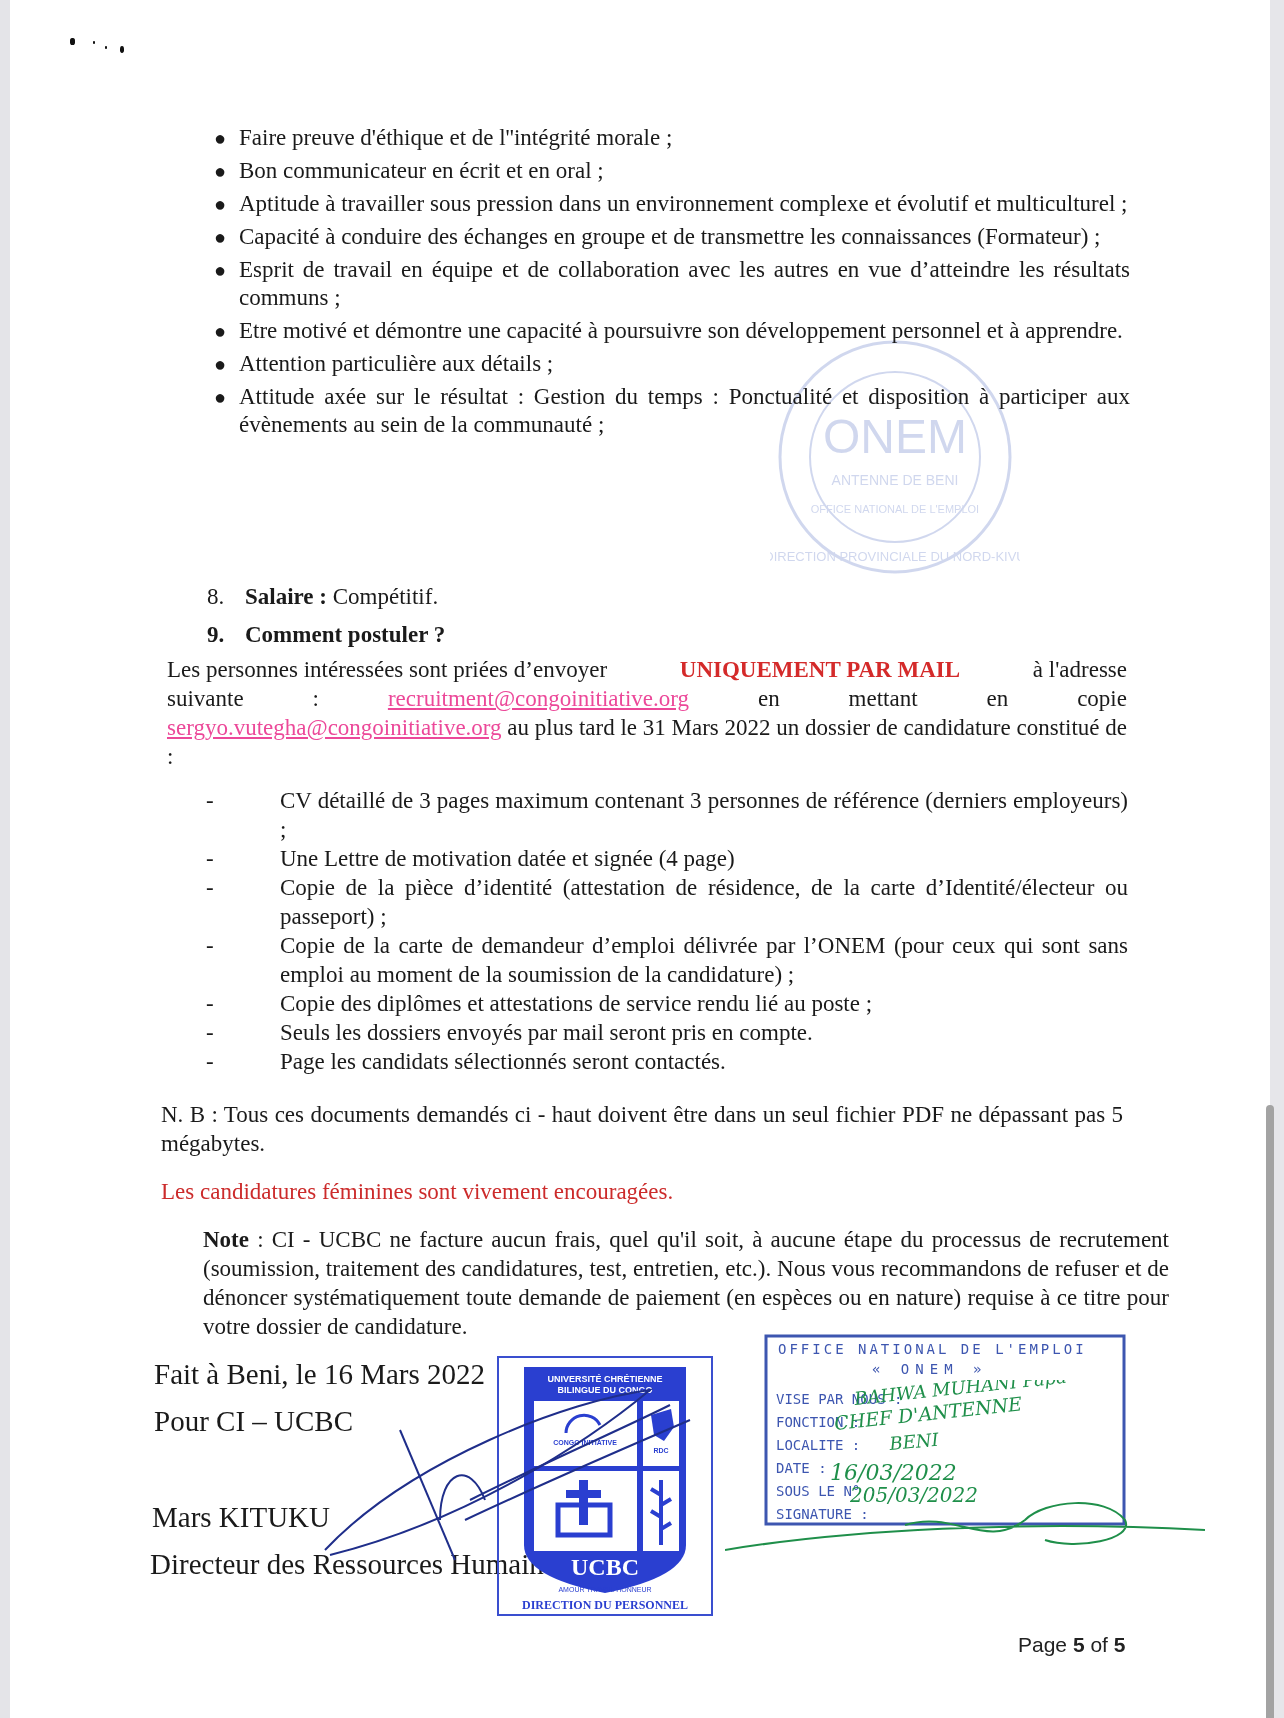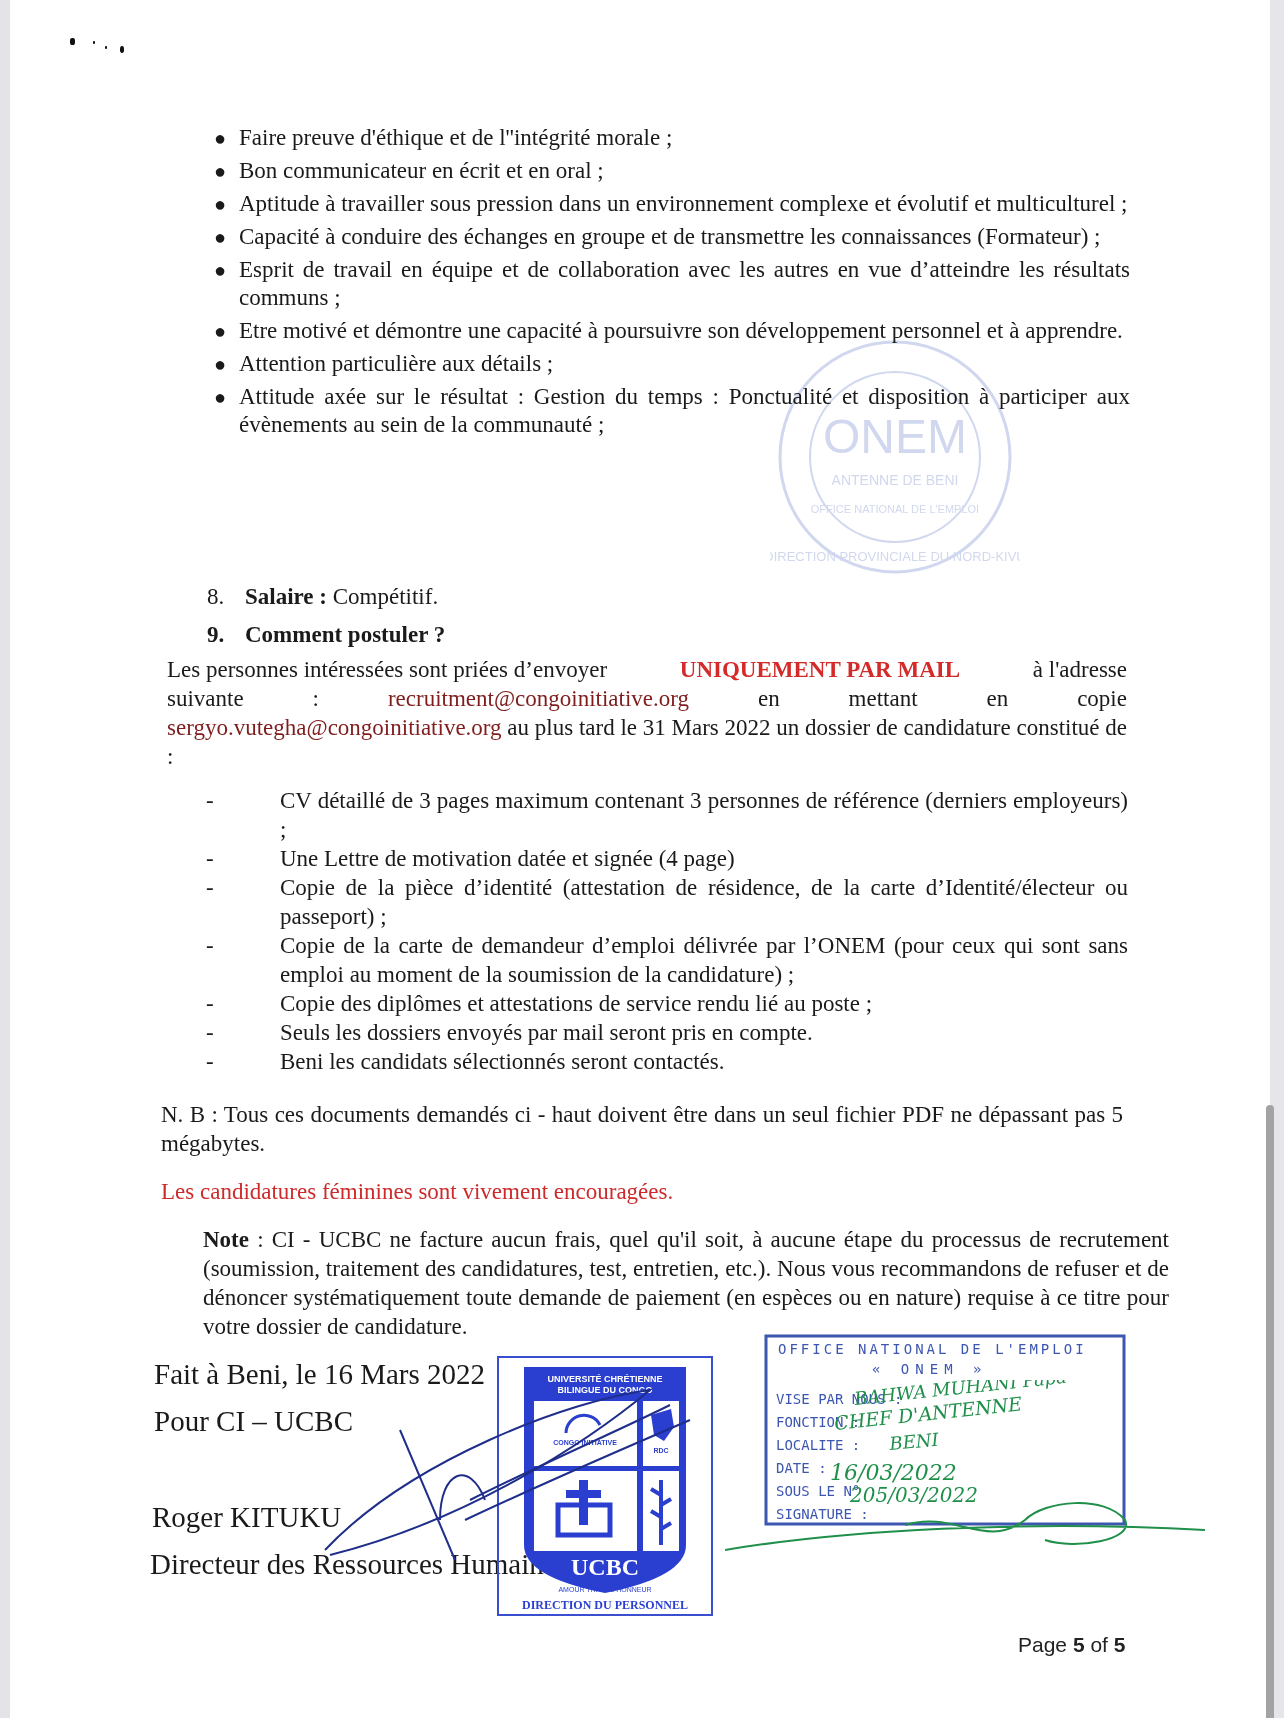--- a/index.html
+++ b/index.html
@@ -23,21 +23,21 @@
   .bullets li b { font-weight: normal; }
 
   .numbered { position: absolute; left: 197px; top: 582px; font-size: 23px; line-height: 30px; }
   .numbered .row { height: 30px; }
   .numbered .num { display: inline-block; width: 38px; }
   .numbered b { font-weight: bold; margin-top: 8px; }
 
   .para { position: absolute; font-size: 23px; line-height: 29px; text-align: justify; text-align-last: left; }
   .p-intro { left: 157px; top: 655px; width: 960px; }
   .p-intro .red { color: #d42a2a; font-weight: bold; }
-  .p-intro .link { color: #7f1d1d; }
+  .p-intro .link { color: #ec4899; text-decoration: underline; }
   .justify-line { display: flex; justify-content: space-between; }
 
   .dash-list { position: absolute; left: 190px; top: 786px; width: 928px; margin: 0; padding: 0; list-style: none; }
   .dash-list li { position: relative; padding-left: 80px; font-size: 23px; line-height: 29px; text-align: justify; }
   .dash-list li .dash { position: absolute; left: 6px; top: 0; }
 
   .p-nb { left: 151px; top: 1100px; width: 962px; }
   .p-fem { left: 151px; top: 1177px; color: #cc2b2b; width: 900px; }
   .p-note { left: 149px; top: 1225px; width: 966px; margin-left: 44px; }
   .p-note b { font-weight: bold; }
@@ -117,30 +117,30 @@
     </div>
   </div>
 
   <ul class="dash-list">
     <li><span class="dash">-</span><span>CV détaillé de 3 pages maximum contenant 3 personnes de référence (derniers employeurs) ;</span></li>
     <li><span class="dash">-</span><span>Une Lettre de motivation datée et signée (4 page)</span></li>
     <li><span class="dash">-</span><span>Copie de la pièce d’identité (attestation de résidence, de la carte d’Identité/électeur ou passeport) ;</span></li>
     <li><span class="dash">-</span><span>Copie de la carte de demandeur d’emploi délivrée par l’ONEM (pour ceux qui sont sans emploi au moment de la soumission de la candidature) ;</span></li>
     <li><span class="dash">-</span><span>Copie des diplômes et attestations de service rendu lié au poste ;</span></li>
     <li><span class="dash">-</span><span>Seuls les dossiers envoyés par mail seront pris en compte.</span></li>
-    <li><span class="dash">-</span><span>Beni les candidats sélectionnés seront contactés.</span></li>
+    <li><span class="dash">-</span><span>Page les candidats sélectionnés seront contactés.</span></li>
   </ul>
 
   <div class="para p-nb">N. B : Tous ces documents demandés ci - haut doivent être dans un seul fichier PDF ne dépassant pas 5 mégabytes.</div>
   <div class="para p-fem">Les candidatures féminines sont vivement encouragées.</div>
   <div class="para p-note"><b>Note</b><span> : CI - UCBC ne facture aucun frais, quel qu'il soit, à aucune étape du processus de recrutement (soumission, traitement des candidatures, test, entretien, etc.). Nous vous recommandons de refuser et de dénoncer systématiquement toute demande de paiement (en espèces ou en nature) requise à ce titre pour votre dossier de candidature.</span></div>
 
   <div class="sig-block" style="top:1360px">Fait à Beni, le 16 Mars 2022</div>
   <div class="sig-block" style="top:1407px">Pour CI – UCBC</div>
-  <div class="sig-block" style="top:1503px;left:142px">Roger KITUKU</div>
+  <div class="sig-block" style="top:1503px;left:142px">Mars KITUKU</div>
   <div class="sig-block" style="top:1550px;left:140px">Directeur des Ressources Humaines</div>
 
   <svg class="stamp-ucbc" viewBox="0 0 218 262">
     <rect x="2" y="2" width="214" height="258" fill="none" stroke="#3a4fcf" stroke-width="2"></rect>
     <path d="M28 12 H190 V190 Q190 222 109 238 Q28 222 28 190 Z" fill="#2a3fd0"></path>
     <text x="109" y="27" text-anchor="middle" font-size="9" font-weight="bold" fill="#fff" font-family="Liberation Sans, sans-serif">UNIVERSITÉ CHRÉTIENNE</text>
     <text x="109" y="38" text-anchor="middle" font-size="9" font-weight="bold" fill="#fff" font-family="Liberation Sans, sans-serif">BILINGUE DU CONGO</text>
     <rect x="38" y="46" width="103" height="65" fill="#fff"></rect>
     <rect x="147" y="46" width="36" height="65" fill="#fff"></rect>
     <rect x="38" y="116" width="103" height="80" fill="#fff"></rect>

